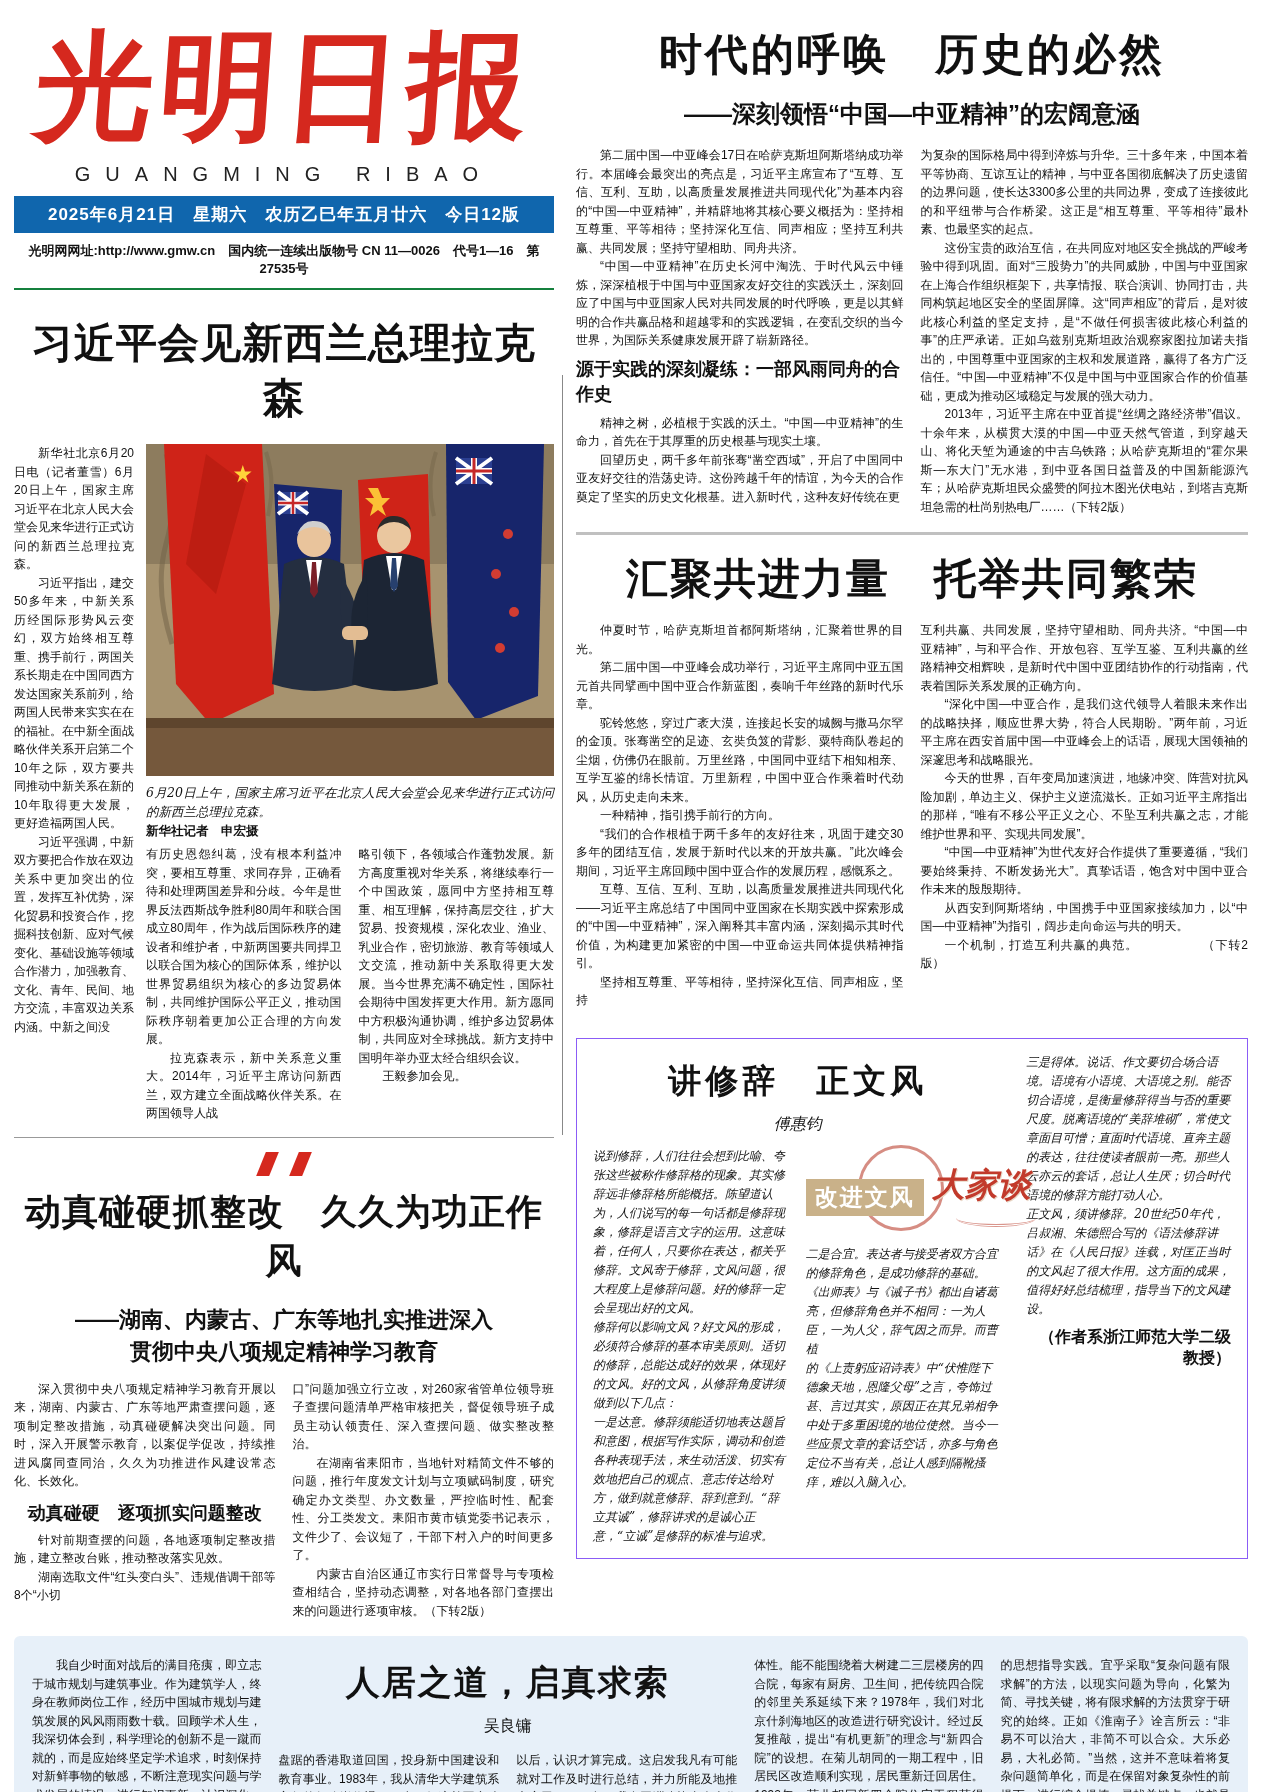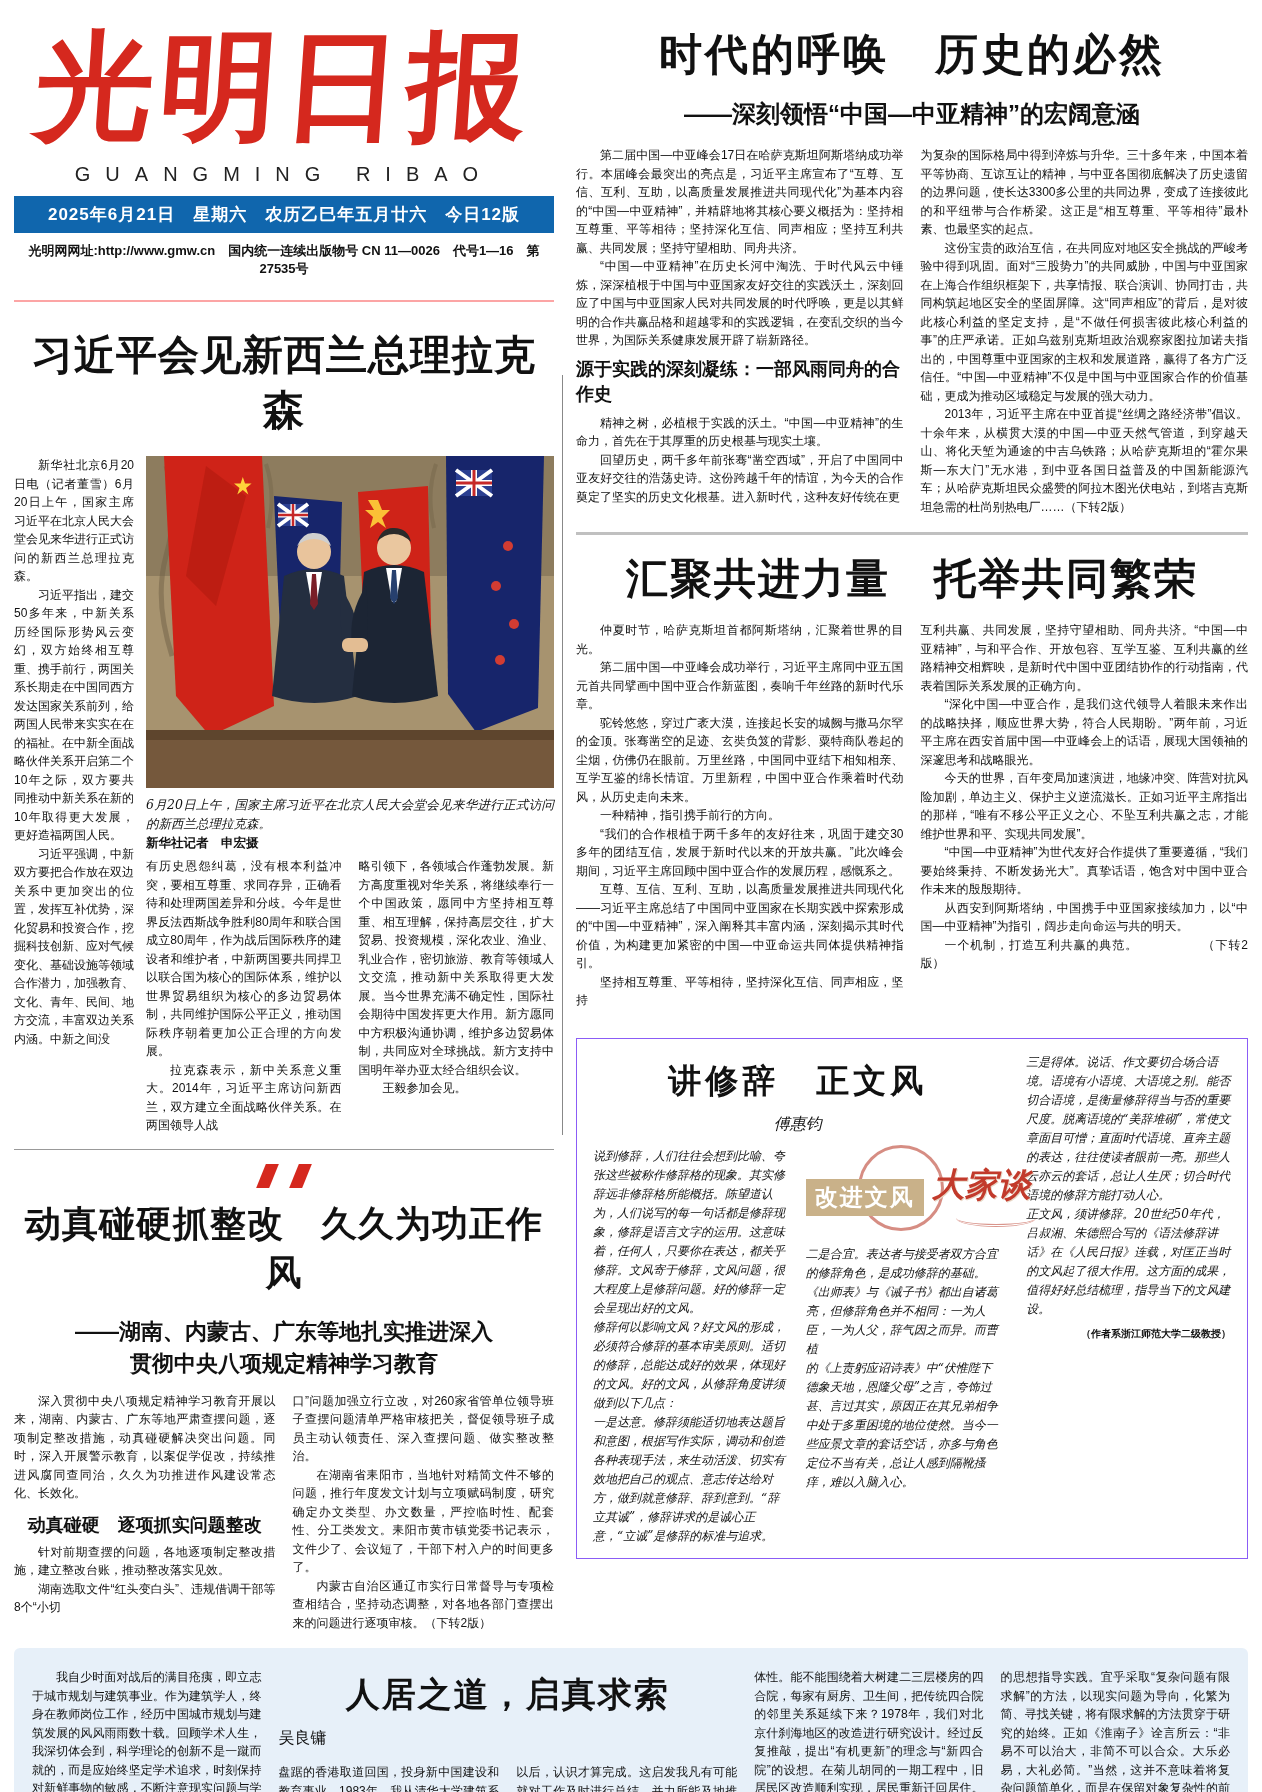--- a/index.html
+++ b/index.html
@@ -14,21 +14,21 @@
 
   
   .masthead { text-align:center; }
   .logo {
     font-family:"DejaVu Serif","Liberation Serif",serif;
     font-size:118px; line-height:1.28; font-weight:bold; color:#d5281e;
     letter-spacing:6px; transform:skewX(-4deg); white-space:nowrap;
   }
   .romanized { font-size:20px; letter-spacing:15px; color:#222; margin:2px 0 10px; font-weight:500; }
   .datebar { background:#1066ad; color:#fff; font-size:17px; font-weight:bold; padding:7px 0; letter-spacing:1px; }
-  .pubinfo { font-size:13px; font-weight:bold; padding:9px 0 22px; border-bottom:2px solid #fca5a5; }
+  .pubinfo { font-size:13px; font-weight:bold; padding:9px 0 10px; border-bottom:2px solid #15803d; }
 
   
   .body-txt p { font-size:12px; line-height:18.5px; text-align:justify; text-indent:2em; }
   .cont p:first-child { text-indent:0; }
   .two-col { display:flex; gap:17px; }
   .two-col > div { flex:1; min-width:0; }
 
   
   .b-headline { font-size:41px; font-weight:900; text-align:center; letter-spacing:1px; margin:26px 0 18px; }
   .b-row { display:flex; gap:12px; }
@@ -60,34 +60,34 @@
 
   
   .d-box { border:1px solid #8b5cf6; margin-top:28px; padding:14px 16px 12px; display:flex; gap:24px; }
   .d-left { flex:2; min-width:0; }
   .d-right { flex:1; min-width:0; }
   .d-title { font-size:33px; font-weight:900; text-align:center; letter-spacing:4px; margin:6px 0 10px; }
   .d-author { text-align:center; font-family:"DejaVu Serif",serif; font-style:italic; font-size:16px; margin-bottom:12px; }
   .kai p { font-family:"DejaVu Serif","Liberation Serif",serif; font-style:italic; font-size:12px; line-height:19px; }
   .d-cols { display:flex; gap:16px; }
   .d-cols > div { flex:1; min-width:0; }
-  .d-credit { text-align:right; font-weight:bold; font-size:10px; margin-top:8px; font-family:"DejaVu Serif",serif; }
+  .d-credit { text-align:right; font-weight:bold; font-size:16px; margin-top:8px; font-family:"DejaVu Serif",serif; }
   .reform-badge { position:relative; height:86px; margin:2px 0 10px; }
   .rb-circle { position:absolute; left:52px; top:-4px; width:86px; height:86px; border:3px solid #c05040; border-radius:50%; opacity:.65; }
   .rb-tan { position:absolute; left:0; top:30px; background:#c9b189; color:#fff; font-weight:900; font-size:23px; padding:3px 9px; letter-spacing:2px; }
   .rb-red { position:absolute; left:126px; top:14px; color:#c23a2b; font-size:33px; font-weight:900; font-style:italic; font-family:"DejaVu Serif",serif; white-space:nowrap; text-shadow:1px 1px 0 #e8d8c8; }
   .rb-wave { position:absolute; left:150px; top:60px; width:80px; height:18px; border-bottom:3px double #c05040; border-radius:50%; opacity:.6; }
 
   
   .f-panel { background:#e7f0f9; border-radius:6px; margin-top:16px; padding:20px 18px 24px; }
   .f-flex { display:flex; gap:17px; }
   .f-col { flex:1; min-width:0; }
   .f-mid { flex:2; min-width:0; }
   .f-title { font-family:"Liberation Serif","DejaVu Serif",serif; font-size:34px; font-weight:900; text-align:center; letter-spacing:2px; margin:4px 0 10px; }
-  .f-author { text-align:left; font-size:16px; font-family:"DejaVu Serif",serif; margin-bottom:14px; }
+  .f-author { text-align:center; font-size:16px; font-family:"DejaVu Serif",serif; margin-bottom:14px; }
   .f-midcols { display:flex; gap:17px; }
   .f-midcols > div { flex:1; min-width:0; }
 </style>
 </head>
 <body>
 
 <div class="page">
   <div class="vrule"></div>
 
   <div class="top-grid">

